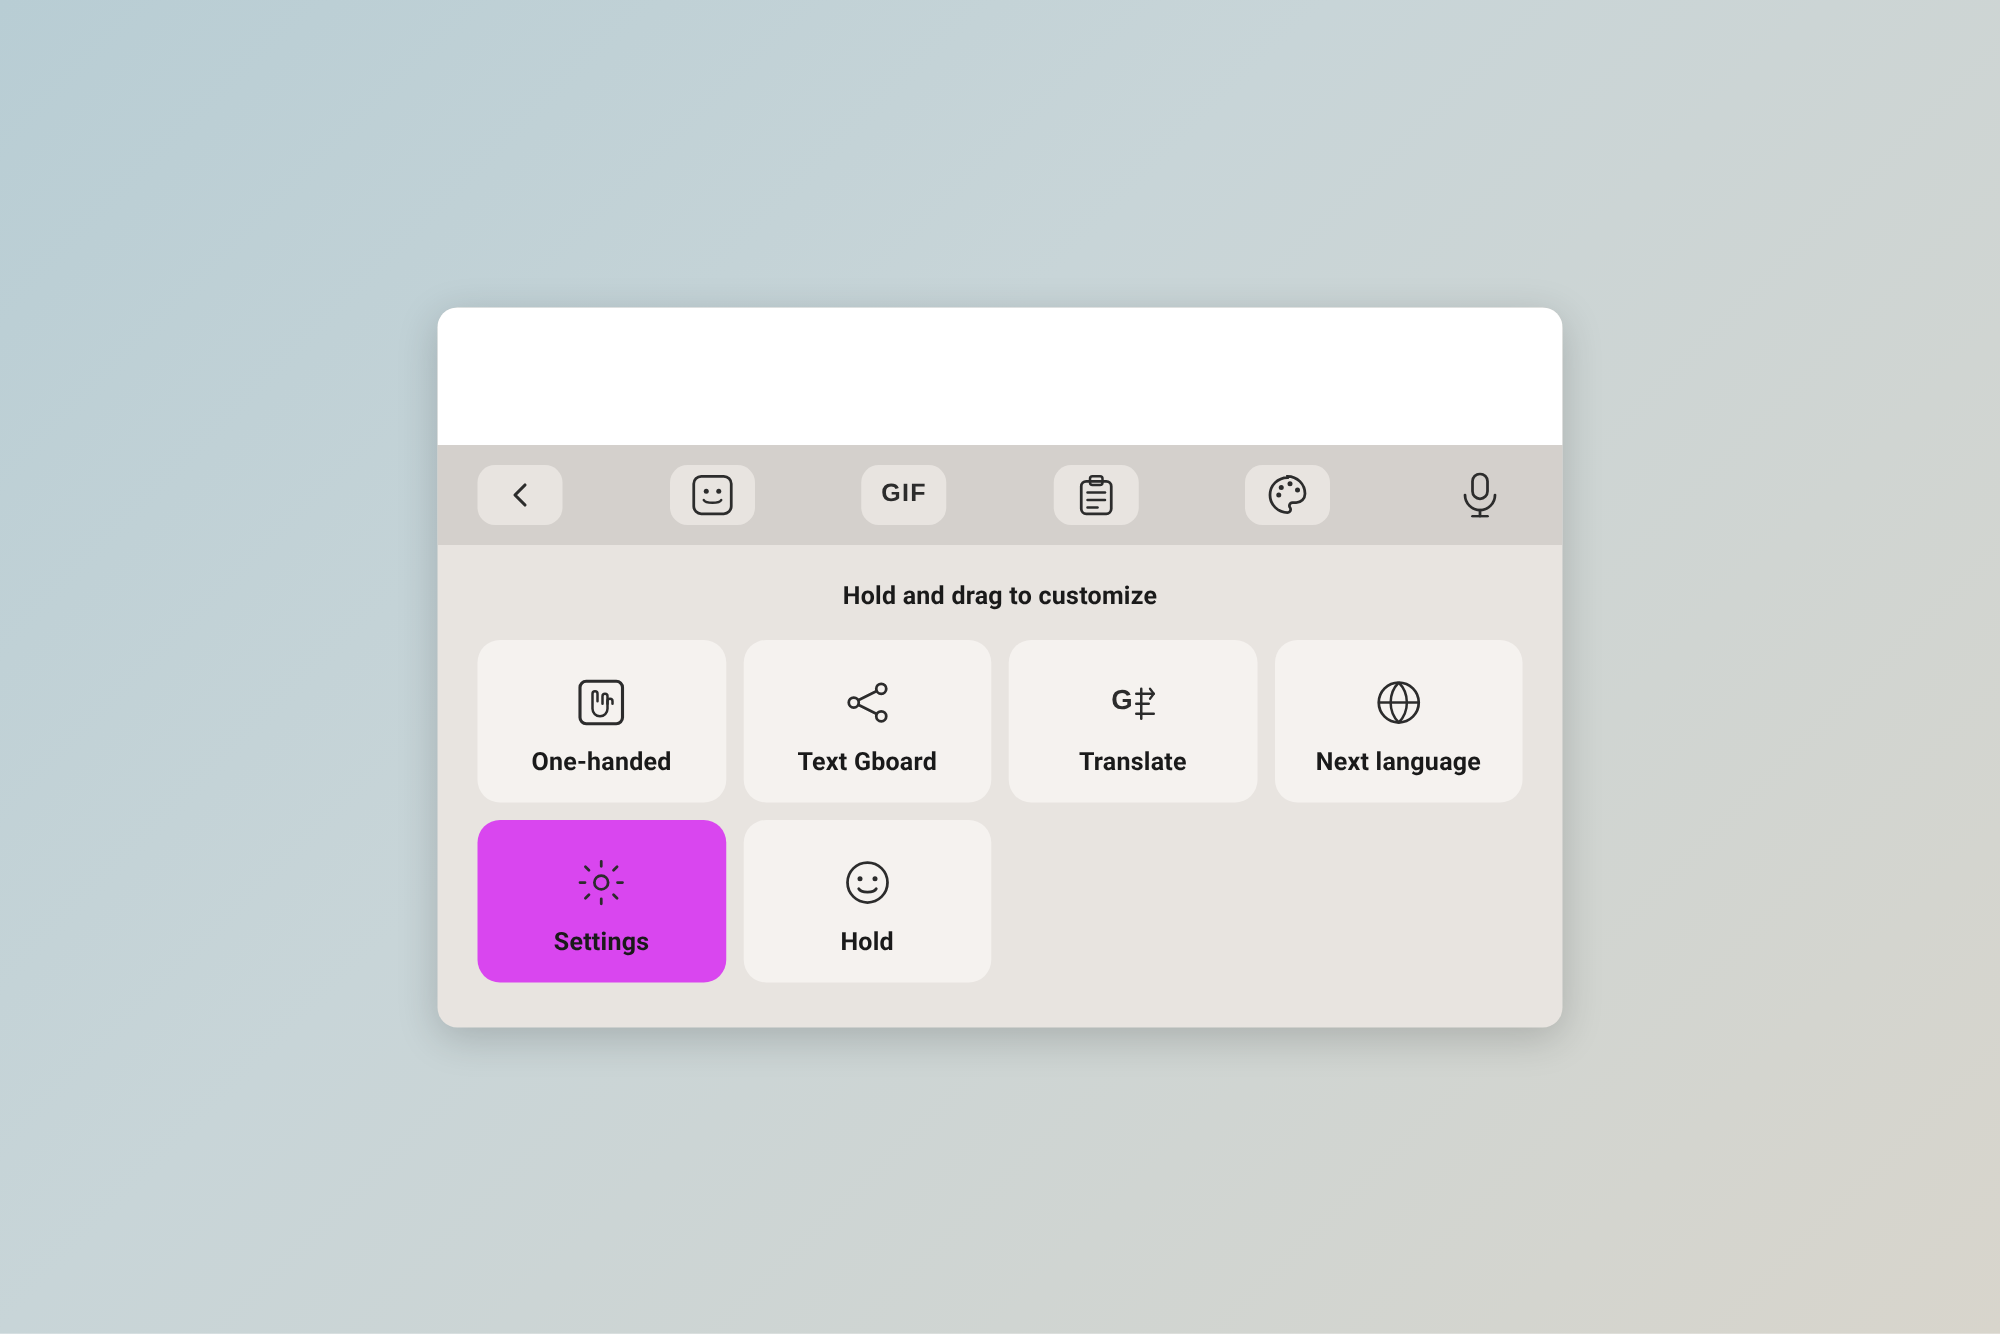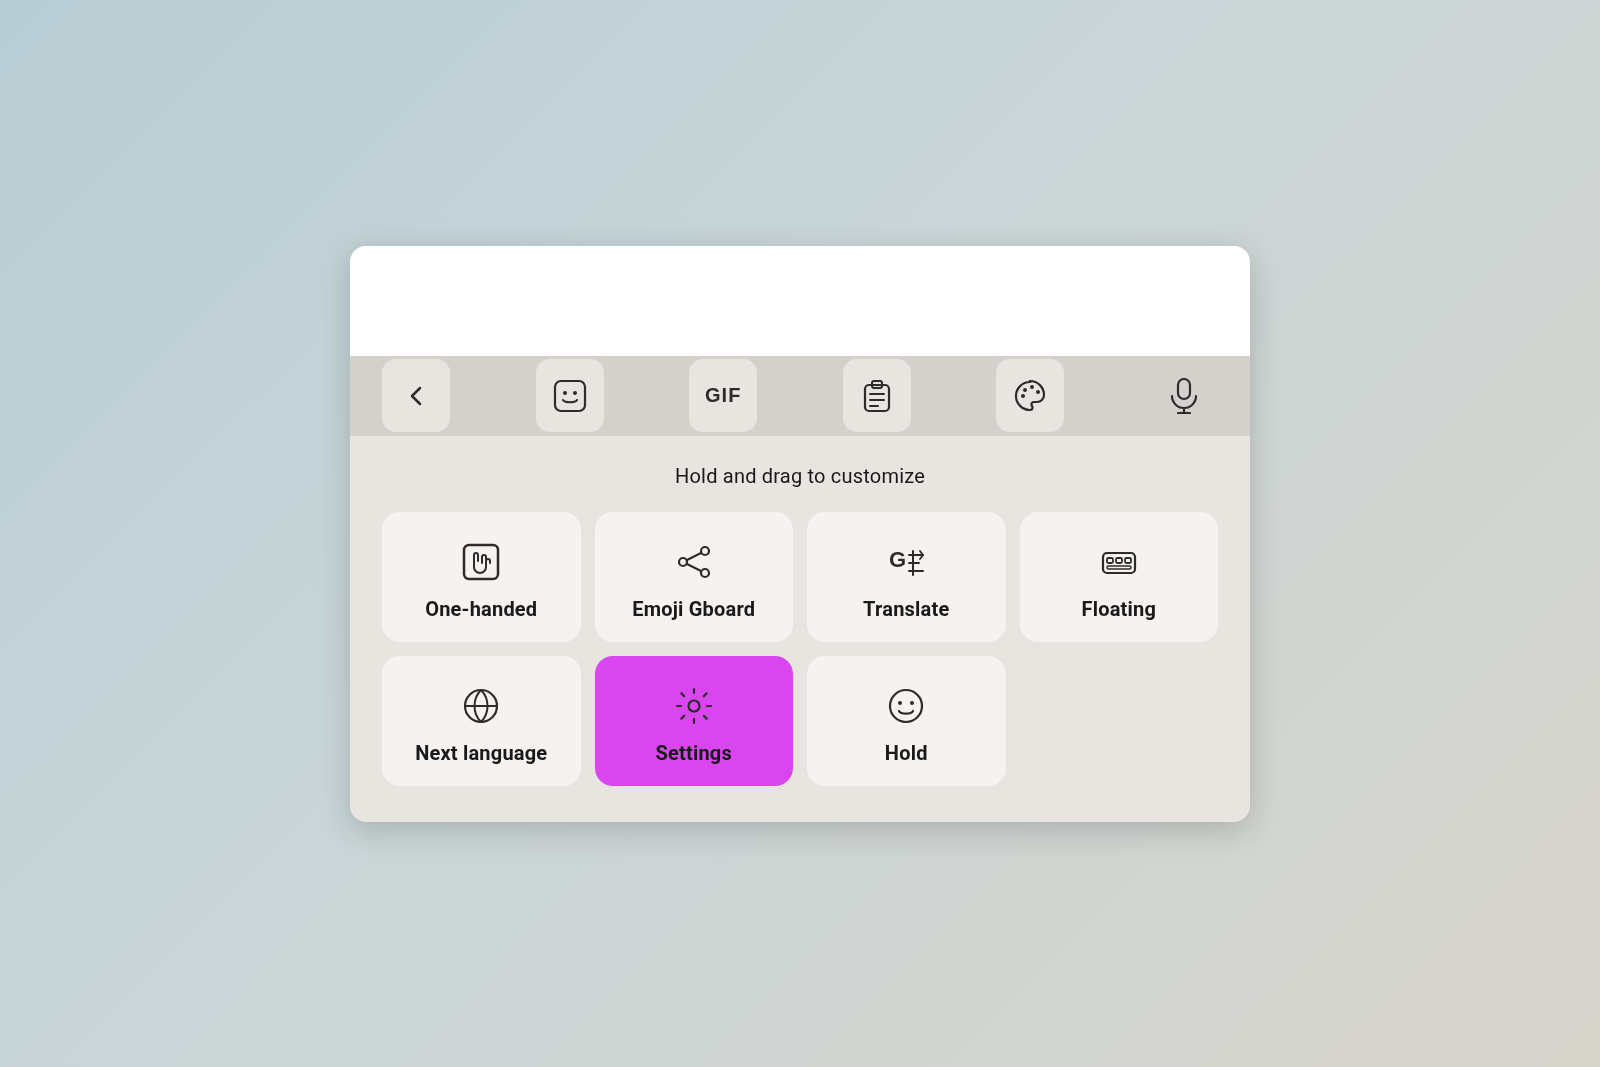--- a/index.html
+++ b/index.html
@@ -32,21 +32,21 @@
       background: #d4d0cc;
       height: 80px;
       display: flex;
       align-items: center;
       justify-content: space-between;
       padding: 0 32px;
     }
 
     .toolbar-btn {
       width: 68px;
-      height: 73px;
+      height: 48px;
       background: #e8e4e0;
       border-radius: 14px;
       display: flex;
       align-items: center;
       justify-content: center;
       cursor: pointer;
       border: none;
       font-size: 22px;
       color: #2c2c2c;
     }
@@ -56,21 +56,21 @@
       box-shadow: none;
     }
 
     .content-area {
       padding: 28px 32px 36px;
     }
 
     .hint-text {
       text-align: center;
       font-size: 20px;
-      font-weight: 400;
+      font-weight: 700;
       color: #1a1a1a;
       margin-bottom: 24px;
       letter-spacing: 0.01em;
     }
 
     .grid {
       display: grid;
       grid-template-columns: repeat(4, 1fr);
       gap: 14px;
     }
@@ -172,43 +172,33 @@
       </div>
 
 
       <div class="grid-item">
         <svg class="icon-svg" viewBox="0 0 42 42" fill="none">
           <circle cx="32" cy="10" r="4" stroke="#2c2c2c" stroke-width="2.2"></circle>
           <circle cx="10" cy="21" r="4" stroke="#2c2c2c" stroke-width="2.2"></circle>
           <circle cx="32" cy="32" r="4" stroke="#2c2c2c" stroke-width="2.2"></circle>
           <path d="M14 19l14-7M14 23l14 7" stroke="#2c2c2c" stroke-width="2.2" stroke-linecap="round"></path>
         </svg>
-        <span class="label">Emoji Gboard</span>
+        <span class="label">Text Gboard</span>
       </div>
 
       <div class="grid-item">
         <svg class="icon-svg" viewBox="0 0 42 42" fill="none">
           <text x="4" y="26" font-size="22" font-weight="700" fill="#2c2c2c" font-family="Arial">G</text>
           <path d="M24 14h14M24 22h10M24 30h14" stroke="#2c2c2c" stroke-width="2" stroke-linecap="round"></path>
           <path d="M28 10v24" stroke="#2c2c2c" stroke-width="2" stroke-linecap="round"></path>
           <path d="M35 10l3 4-3 4" stroke="#2c2c2c" stroke-width="1.8" stroke-linecap="round" stroke-linejoin="round"></path>
         </svg>
         <span class="label">Translate</span>
       </div>
 
-      <div class="grid-item">
-        <svg class="icon-svg" viewBox="0 0 42 42" fill="none">
-          <rect x="5" y="12" width="32" height="20" rx="4" stroke="#2c2c2c" stroke-width="2.2"></rect>
-          <rect x="9" y="17" width="6" height="5" rx="1.5" stroke="#2c2c2c" stroke-width="1.8"></rect>
-          <rect x="18" y="17" width="6" height="5" rx="1.5" stroke="#2c2c2c" stroke-width="1.8"></rect>
-          <rect x="27" y="17" width="6" height="5" rx="1.5" stroke="#2c2c2c" stroke-width="1.8"></rect>
-          <rect x="9" y="25" width="24" height="3" rx="1.5" stroke="#2c2c2c" stroke-width="1.5"></rect>
-        </svg>
-        <span class="label">Floating</span>
-      </div>
 
       <div class="grid-item">
         <svg class="icon-svg" viewBox="0 0 42 42" fill="none">
           <circle cx="21" cy="21" r="16" stroke="#2c2c2c" stroke-width="2.2"></circle>
           <path d="M5 21h32" stroke="#2c2c2c" stroke-width="2"></path>
           <path d="M21 5c-4 4-6.5 9.5-6.5 16S17 33 21 37" stroke="#2c2c2c" stroke-width="2"></path>
           <path d="M21 5c4 4 6.5 9.5 6.5 16S25 33 21 37" stroke="#2c2c2c" stroke-width="2"></path>
         </svg>
         <span class="label">Next language</span>
       </div>

